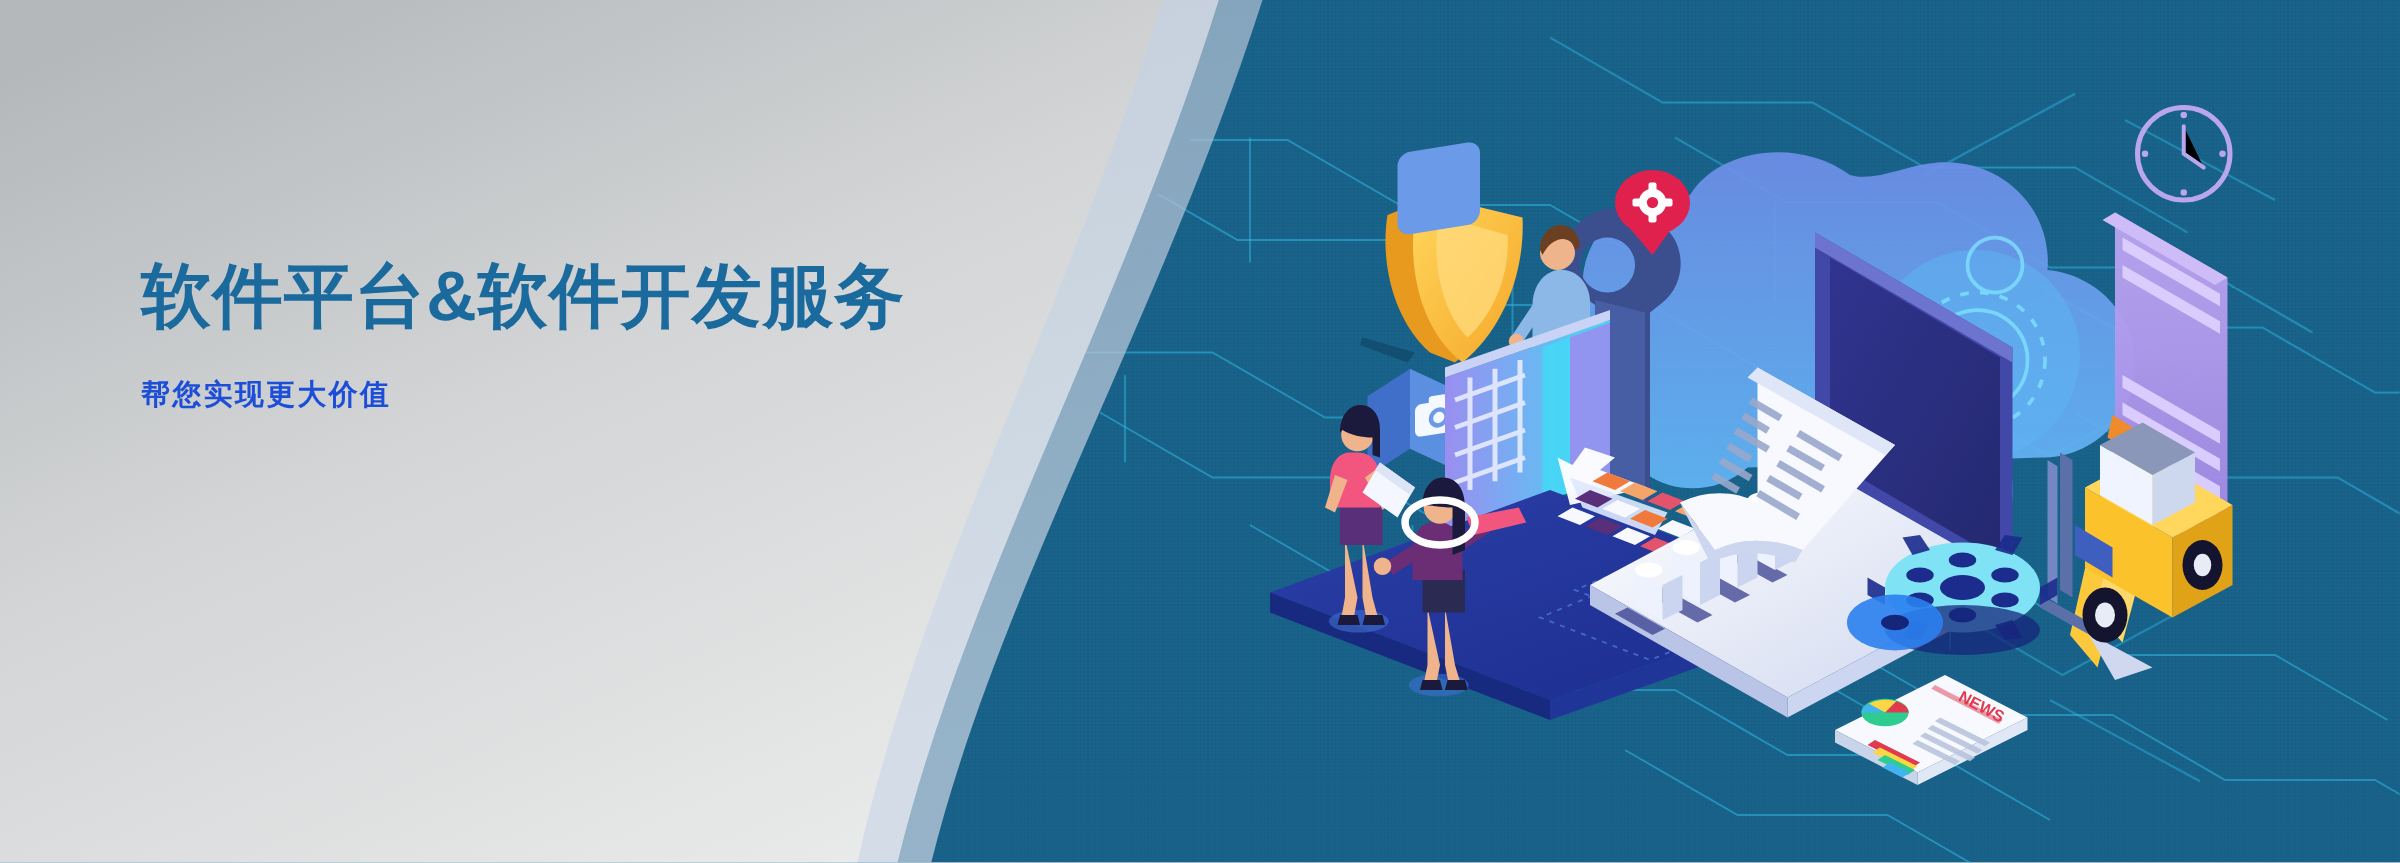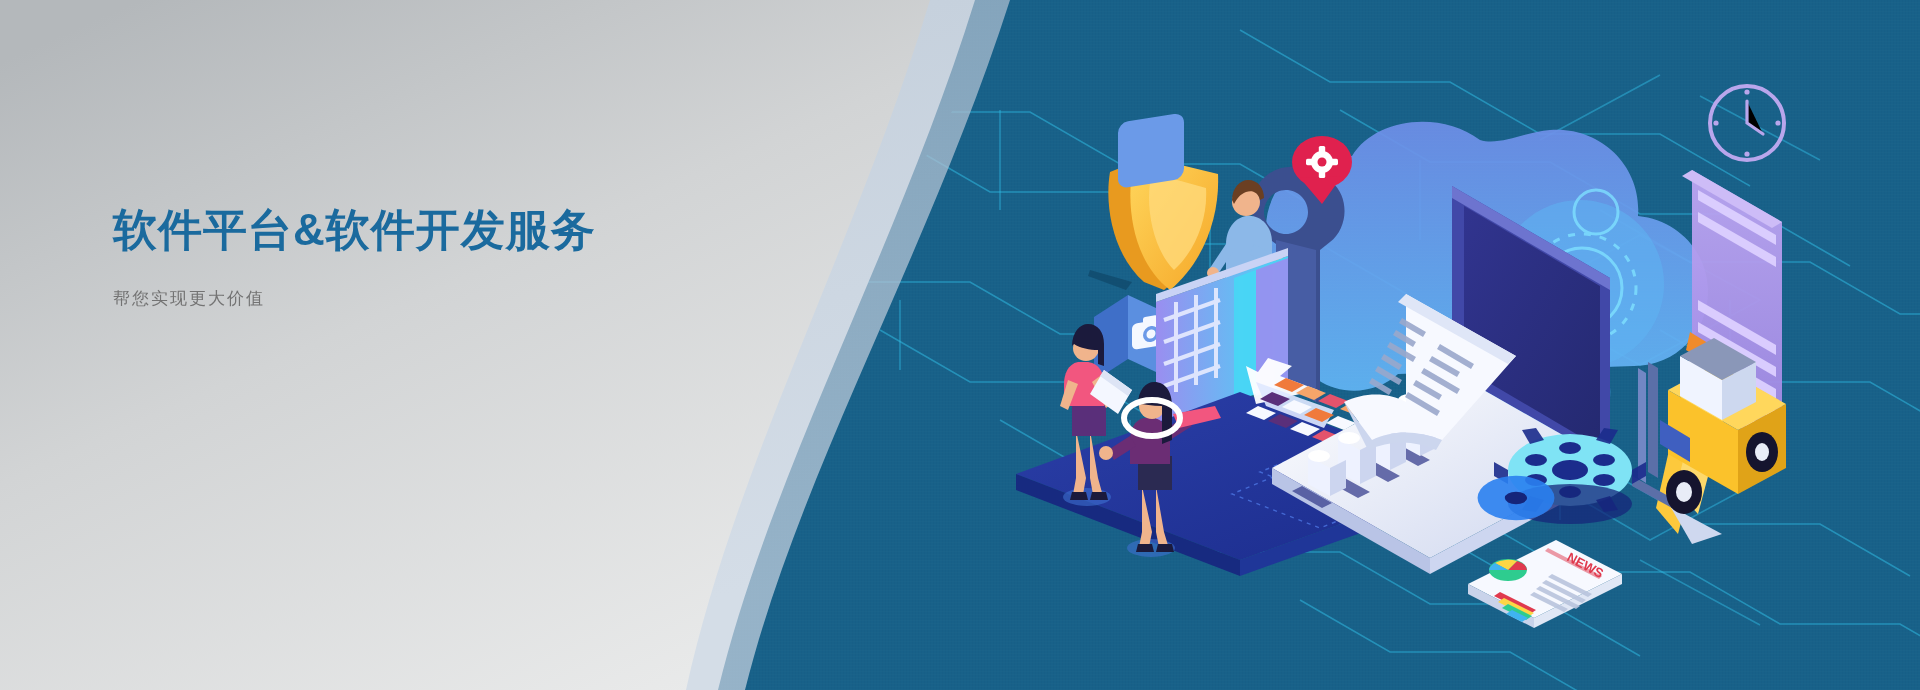--- a/index.html
+++ b/index.html
@@ -16,33 +16,33 @@
     background-image:
       repeating-linear-gradient(0deg, rgba(255,255,255,.035) 0 1px, transparent 1px 3px),
       repeating-linear-gradient(90deg, rgba(0,0,0,.04) 0 1px, transparent 1px 3px);
   }
   #circuit{pointer-events:none;}
   #gray-curve{}
   #text-block{
     position:absolute;left:113px;top:205px;width:760px;
   }
   #title{
-    font-size:44px;
+    font-size:56px;
     font-weight:700;
     color:#1a6a9e;
     letter-spacing:1px;
     line-height:1.15;
     margin:0;
     white-space:nowrap;
   }
   #subtitle{
     margin:32px 0 0 0;
-    font-size:17px;
-    font-weight:400;
-    color:#737373;
+    font-size:23px;
+    font-weight:700;
+    color:#1d4ed8;
     letter-spacing:2px;
     line-height:1.3;
     white-space:nowrap;
   }
 </style>
 </head>
 <body>
 
 <div id="banner">
 

